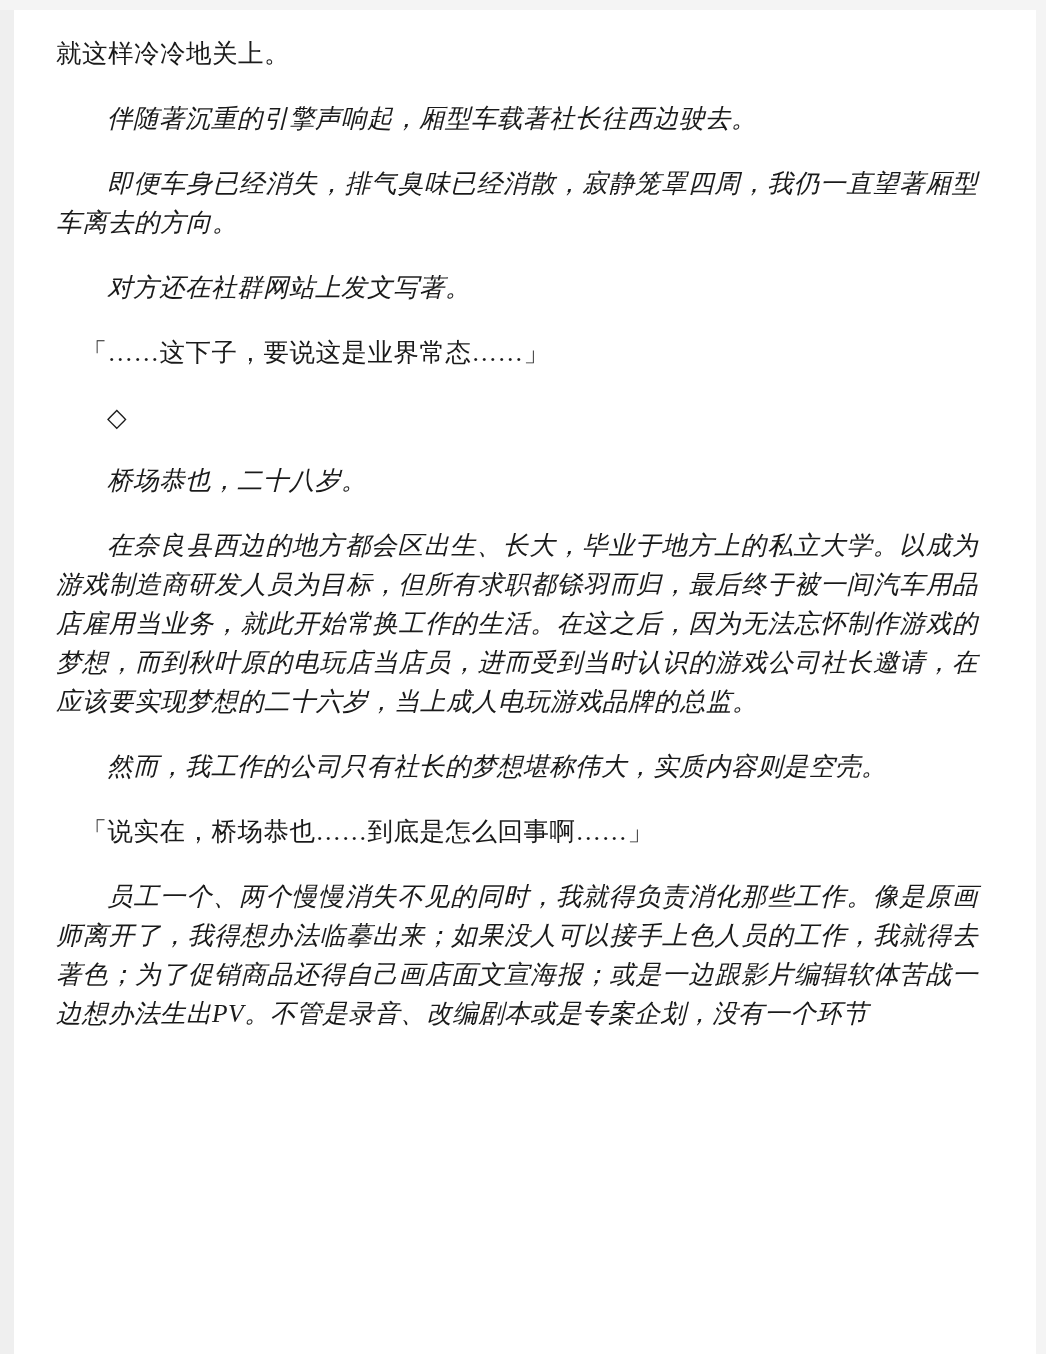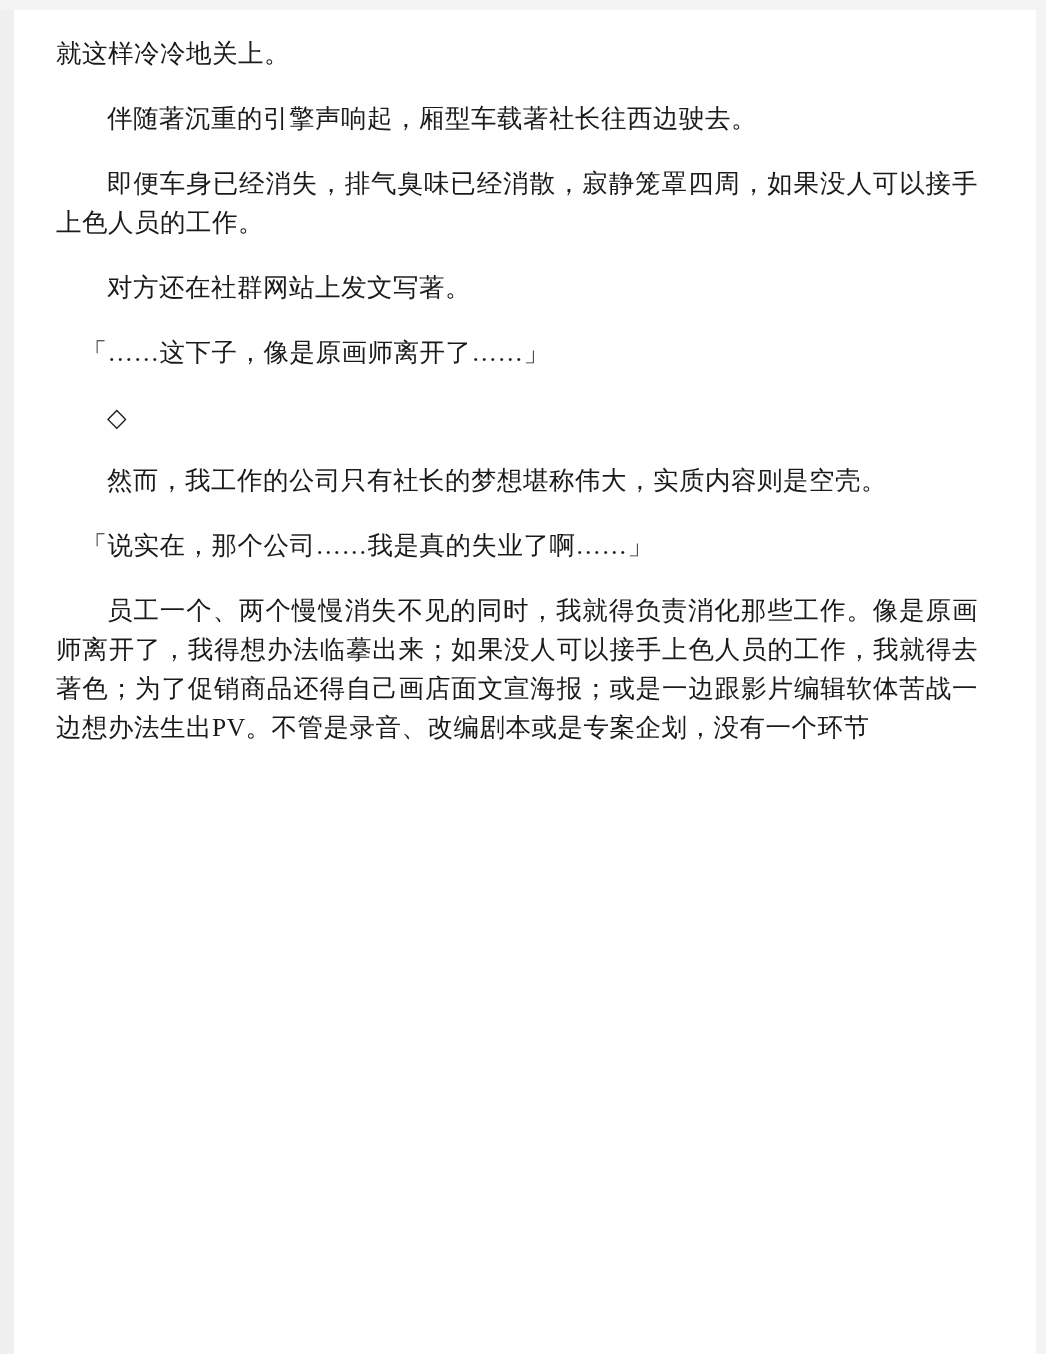--- a/index.html
+++ b/index.html
@@ -57,20 +57,21 @@
     font-size: 25.5px;
     line-height: 39px;
     letter-spacing: 0.5px;
     text-align: justify;
     text-justify: inter-character;
     word-break: break-all;
     font-family: "Liberation Serif", "DejaVu Serif", serif;
   }
   p.indent {
     text-indent: 2em;
+    font-style: italic;
   }
   p.noindent {
     text-indent: 0;
   }
   p.divider {
     text-indent: 2em;
     margin: 0 0 24px 0;
     font-size: 25.5px;
     line-height: 39px;
   }
@@ -85,21 +86,23 @@
 <body>
 
 <div class="page">
   <div class="edge-left"></div>
   <div class="edge-top"></div>
   <div class="edge-right"></div>
 
   <div class="content">
     <p class="para noindent">就这样冷冷地关上。</p>
     <p class="para indent">伴随著沉重的引擎声响起，厢型车载著社长往西边驶去。</p>
-    <p class="para indent">即便车身已经消失，排气臭味已经消散，寂静笼罩四周，如果没人可以接手上色人员的工作。</p>
+    <p class="para indent">即便车身已经消失，排气臭味已经消散，寂静笼罩四周，我仍一直望著厢型车离去的方向。</p>
     <p class="para indent">对方还在社群网站上发文写著。</p>
-    <p class="para quote">「……这下子，像是原画师离开了……」</p>
+    <p class="para quote">「……这下子，要说这是业界常态……」</p>
     <p class="divider">◇</p>
+    <p class="para indent">桥场恭也，二十八岁。</p>
+    <p class="para indent">在奈良县西边的地方都会区出生、长大，毕业于地方上的私立大学。以成为游戏制造商研发人员为目标，但所有求职都铩羽而归，最后终于被一间汽车用品店雇用当业务，就此开始常换工作的生活。在这之后，因为无法忘怀制作游戏的梦想，而到秋叶原的电玩店当店员，进而受到当时认识的游戏公司社长邀请，在应该要实现梦想的二十六岁，当上成人电玩游戏品牌的总监。</p>
     <p class="para indent">然而，我工作的公司只有社长的梦想堪称伟大，实质内容则是空壳。</p>
-    <p class="para quote">「说实在，那个公司……我是真的失业了啊……」</p>
+    <p class="para quote">「说实在，桥场恭也……到底是怎么回事啊……」</p>
     <p class="para indent last">员工一个、两个慢慢消失不见的同时，我就得负责消化那些工作。像是原画师离开了，我得想办法临摹出来；如果没人可以接手上色人员的工作，我就得去著色；为了促销商品还得自己画店面文宣海报；或是一边跟影片编辑软体苦战一边想办法生出PV。不管是录音、改编剧本或是专案企划，没有一个环节</p>
   </div>
 </div>
 
 </body></html>

